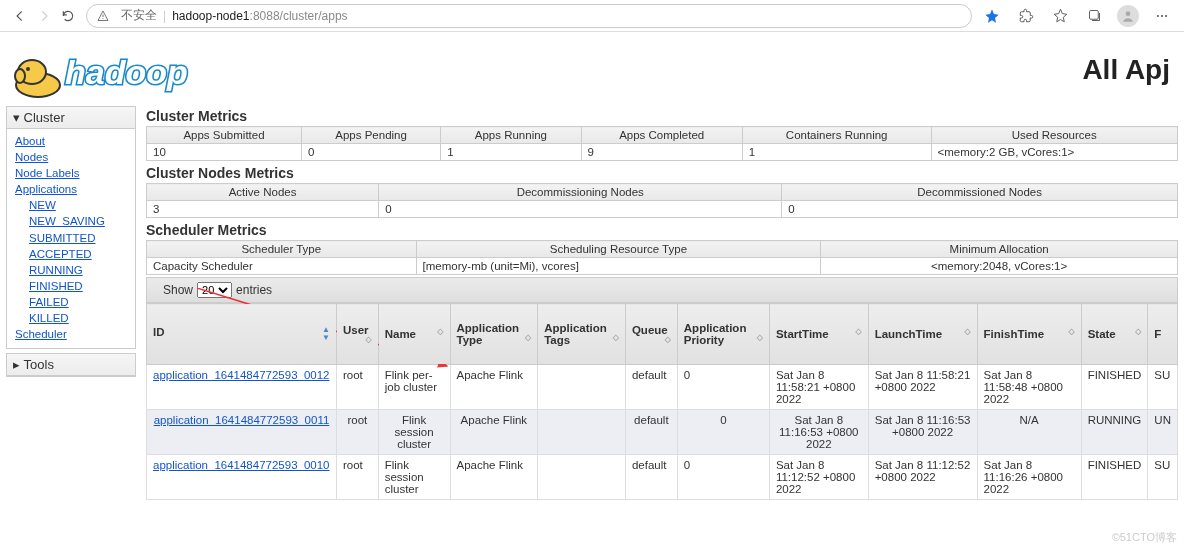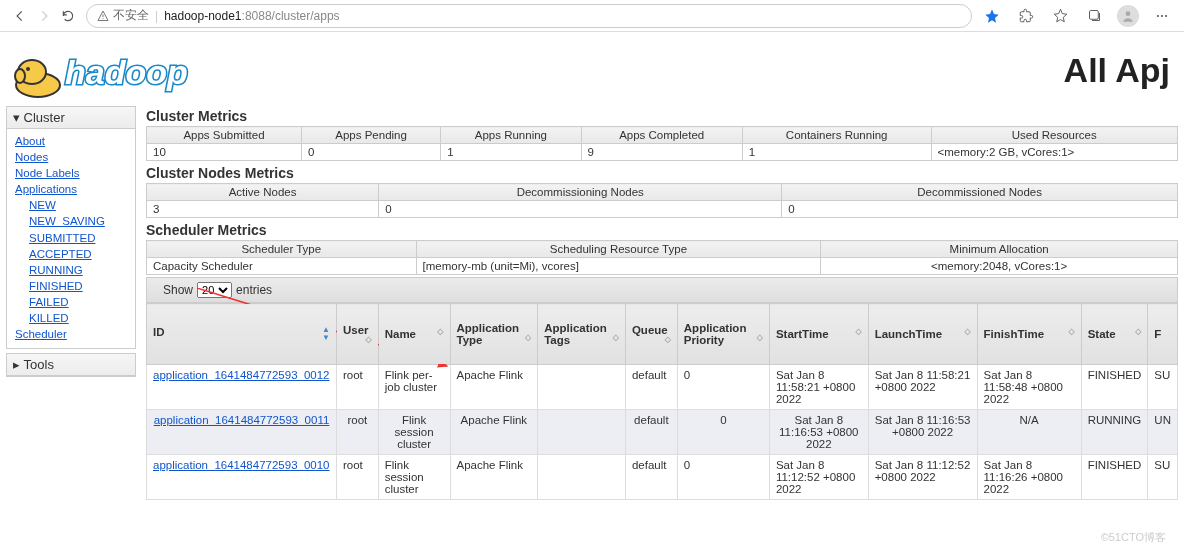--- a/index.html
+++ b/index.html
@@ -3,36 +3,36 @@
 <meta charset="utf-8">
 <style>
 * { margin: 0; padding: 0; box-sizing: border-box; }
 body { font-family: Arial, sans-serif; font-size: 12px; color: #333; background: #fff; overflow: hidden; width: 1184px; }
 
 
 .browser-bar { display: flex; align-items: center; height: 32px; padding: 0 8px; border-bottom: 1px solid #ddd; background: #fff; }
 .browser-bar .nav-btn { width: 24px; height: 24px; display: flex; align-items: center; justify-content: center; color: #666; cursor: pointer; }
 .browser-bar .nav-btn.disabled { color: #ccc; }
 .addr-bar { flex: 1; height: 24px; margin: 0 6px; border: 1px solid #ccc; border-radius: 12px; display: flex; align-items: center; padding: 0 10px; font-size: 12px; color: #555; gap: 6px; }
-.addr-bar .insecure { color: #666; display: flex; align-items: center; gap: 4px; }
+.addr-bar .insecure { color: #666; display: flex; align-items: center; gap: 12px; }
 .addr-bar .sep { color: #ccc; }
 .addr-bar .url-host { color: #222; }
 .addr-bar .url-path { color: #888; }
 .browser-right { display: flex; align-items: center; gap: 6px; }
 .browser-right .icon-btn { width: 28px; height: 28px; display: flex; align-items: center; justify-content: center; color: #555; }
 .star-blue { color: #1a73e8; }
 .avatar { width: 22px; height: 22px; border-radius: 50%; background: #ddd; display: flex; align-items: center; justify-content: center; color: #888; }
 
 
 .page { display: flex; }
 .main-wrap { flex: 1; min-width: 0; }
 .header-row { display: flex; align-items: center; padding: 8px 10px 6px; }
 .logo-area { display: flex; align-items: center; }
 .logo-svg { width: 230px; height: 60px; }
-.page-title { margin-left: auto; font-size: 34px; font-weight: bold; color: #222; padding-right: 4px; white-space: nowrap; }
+.page-title { margin-left: auto; font-size: 28px; font-weight: bold; color: #222; padding-right: 4px; white-space: nowrap; }
 
 .content-row { display: flex; padding: 0 6px; }
 .sidebar { width: 130px; flex-shrink: 0; }
 .side-panel { border: 1px solid #ccc; margin-bottom: 4px; }
 .side-head { background: linear-gradient(#f6f6f6,#ececec); border-bottom: 1px solid #ccc; padding: 3px 6px; font-size: 13px; display: flex; align-items: center; gap: 4px; cursor: pointer; }
 .side-body { padding: 4px 8px 6px; }
 .side-body a { display: block; color: #15c; text-decoration: underline; font-size: 11.5px; line-height: 1.4; }
 .side-body .sub { padding-left: 14px; }
 
 .main { flex: 1; min-width: 0; padding-left: 10px; }
@@ -47,21 +47,21 @@
 
 .data-table { width: 100%; border-collapse: collapse; font-size: 11.5px; table-layout: auto; }
 .data-table thead th { background: linear-gradient(#ededed,#e1e1e1); border: 1px solid #ccc; padding: 18px 6px; font-weight: bold; color: #333; text-align: left; vertical-align: middle; position: relative; white-space: normal; }
 .data-table thead th .sort { float: right; font-size: 8px; color: #aaa; line-height: 8px; margin-left: 4px; }
 .data-table thead th.sorted .sort { color: #48c; }
 .data-table tbody td { border: 1px solid #ddd; padding: 4px 6px; vertical-align: top; }
 .data-table tbody tr.odd { background: #fff; }
 .data-table tbody tr.even { background: #eceef4; text-align: center; }
 .data-table a { color: #15c; text-decoration: underline; }
 
-.watermark { position: fixed; bottom: 4px; right: 18px; color: #ccc; font-size: 11px; }
+.watermark { position: fixed; bottom: 4px; right: 7px; color: #ccc; font-size: 11px; }
 </style>
 </head>
 <body>
 
 <div class="browser-bar">
   <div class="nav-btn">
     <svg width="14" height="14" viewBox="0 0 24 24">
         <path d="M15 4l-8 8 8 8" stroke="#555" stroke-width="2" fill="none"></path>
       </svg>
   </div>

